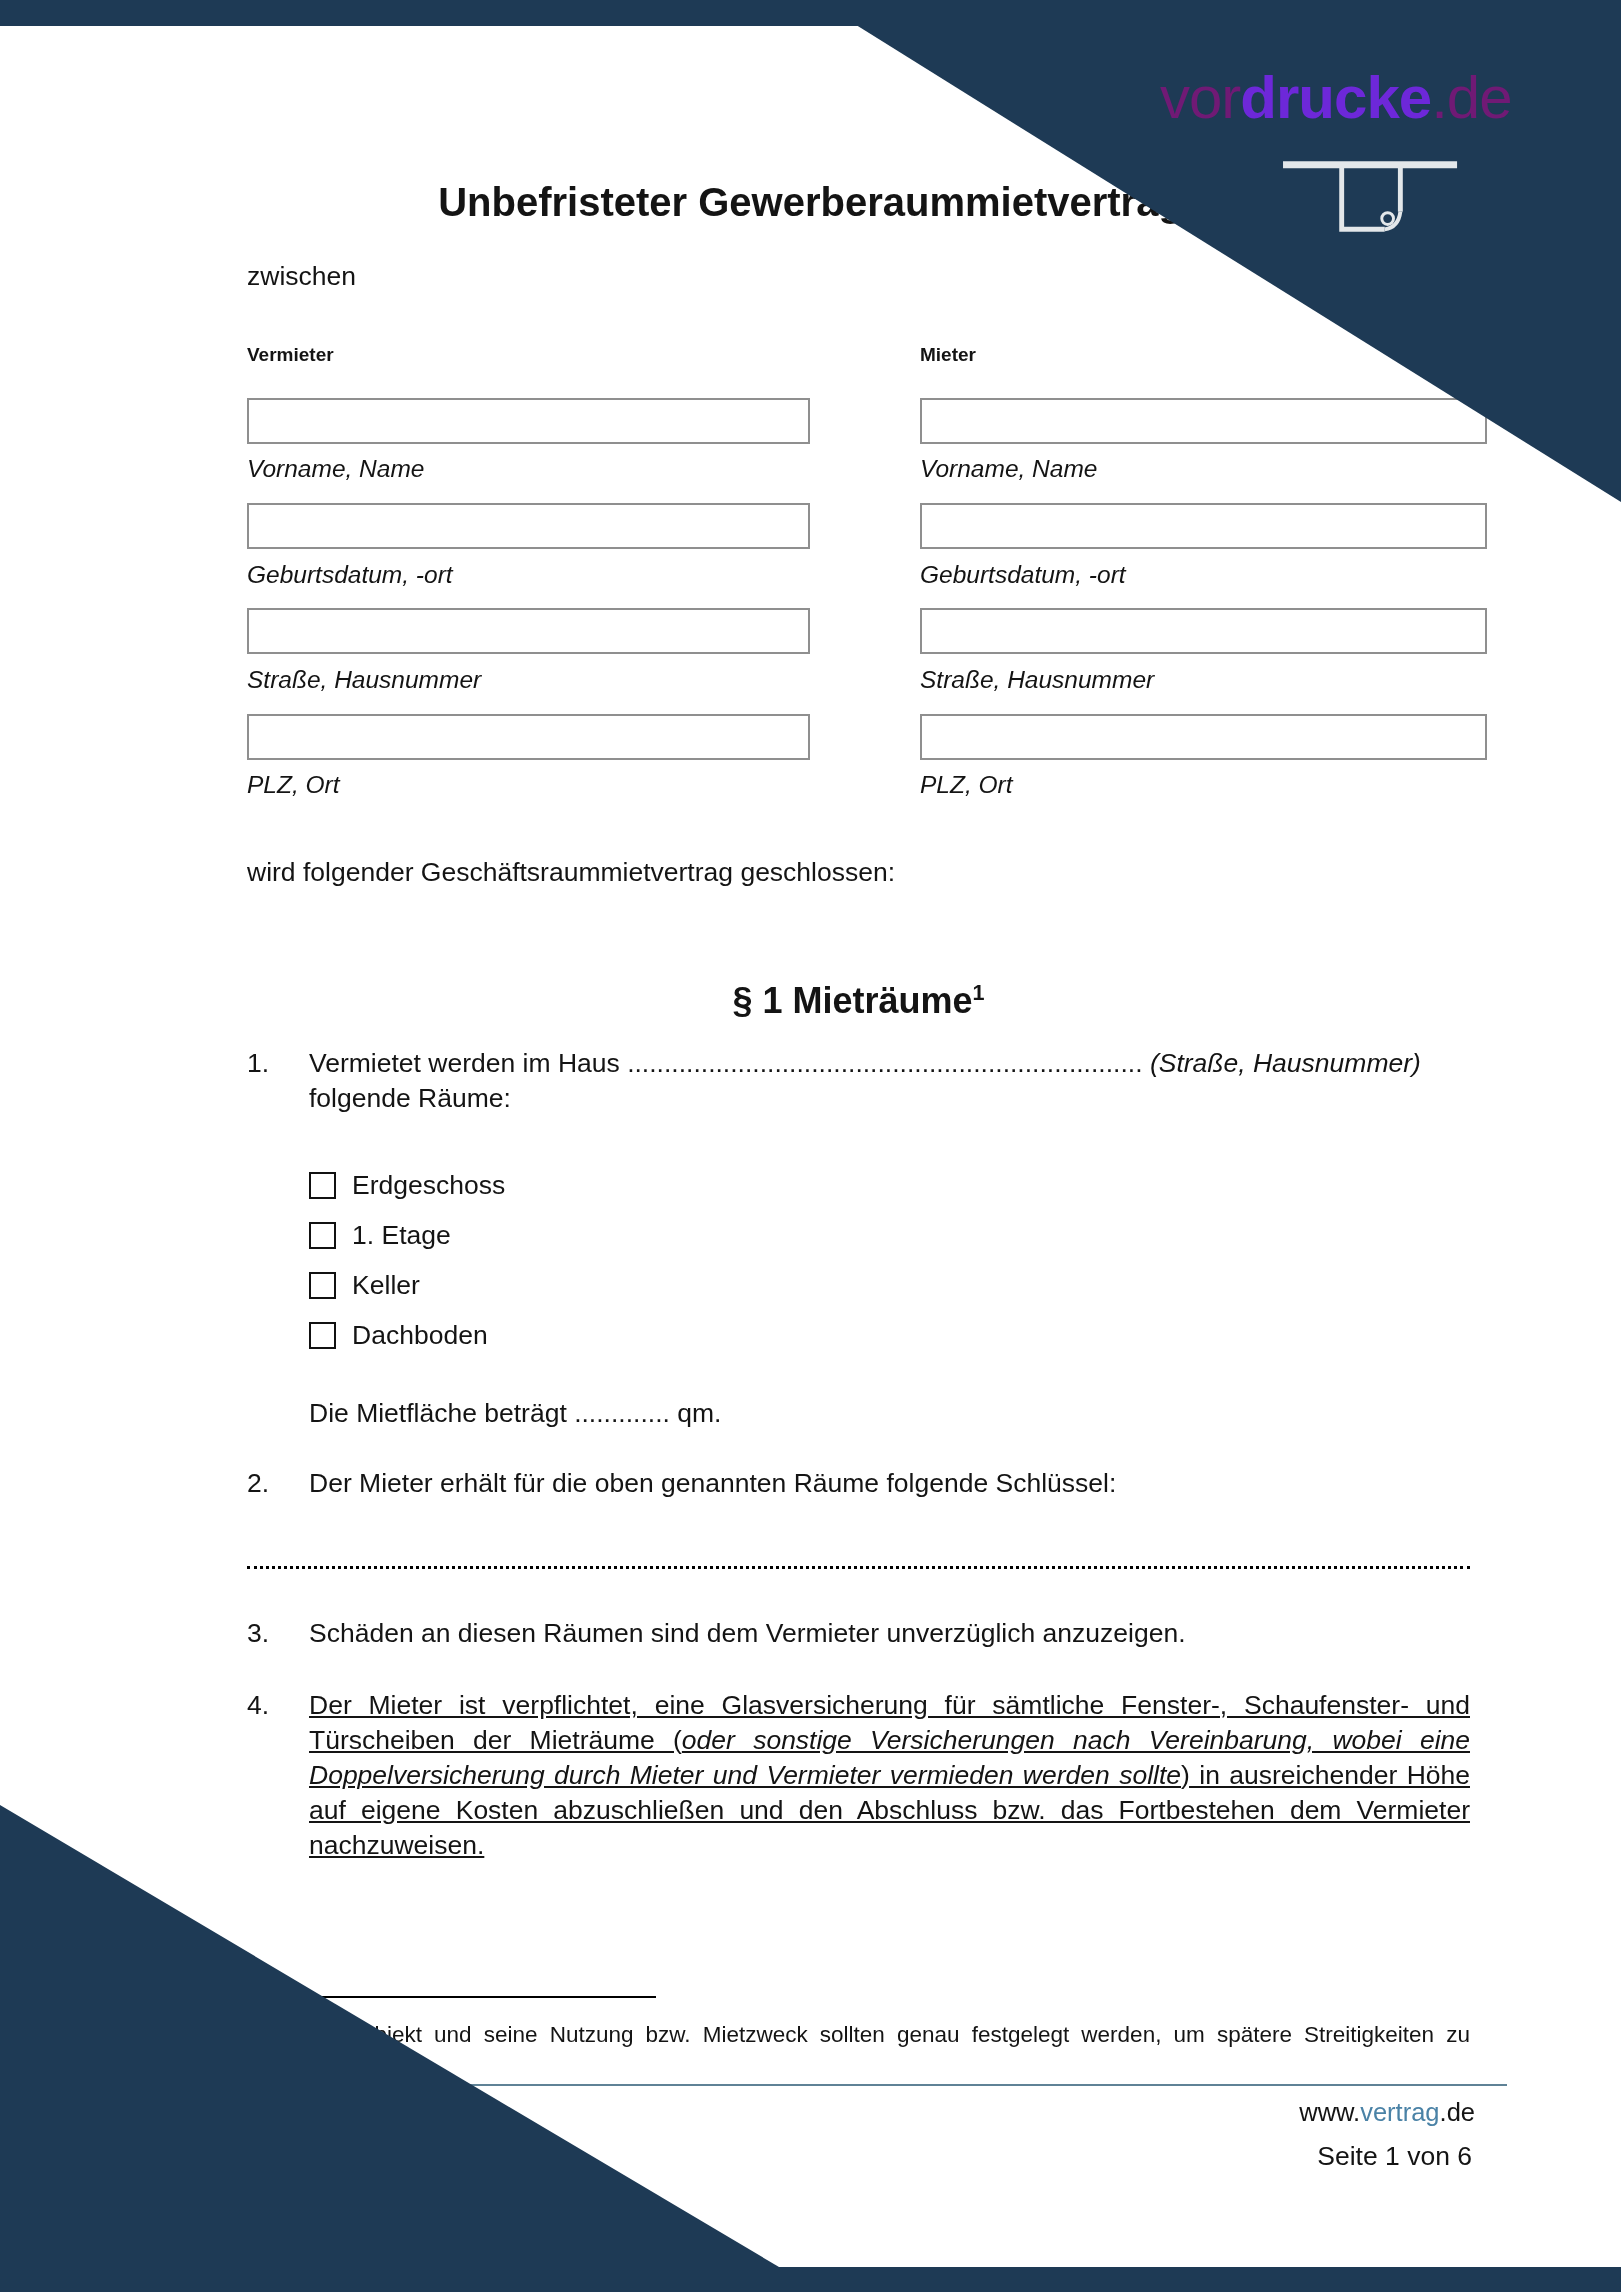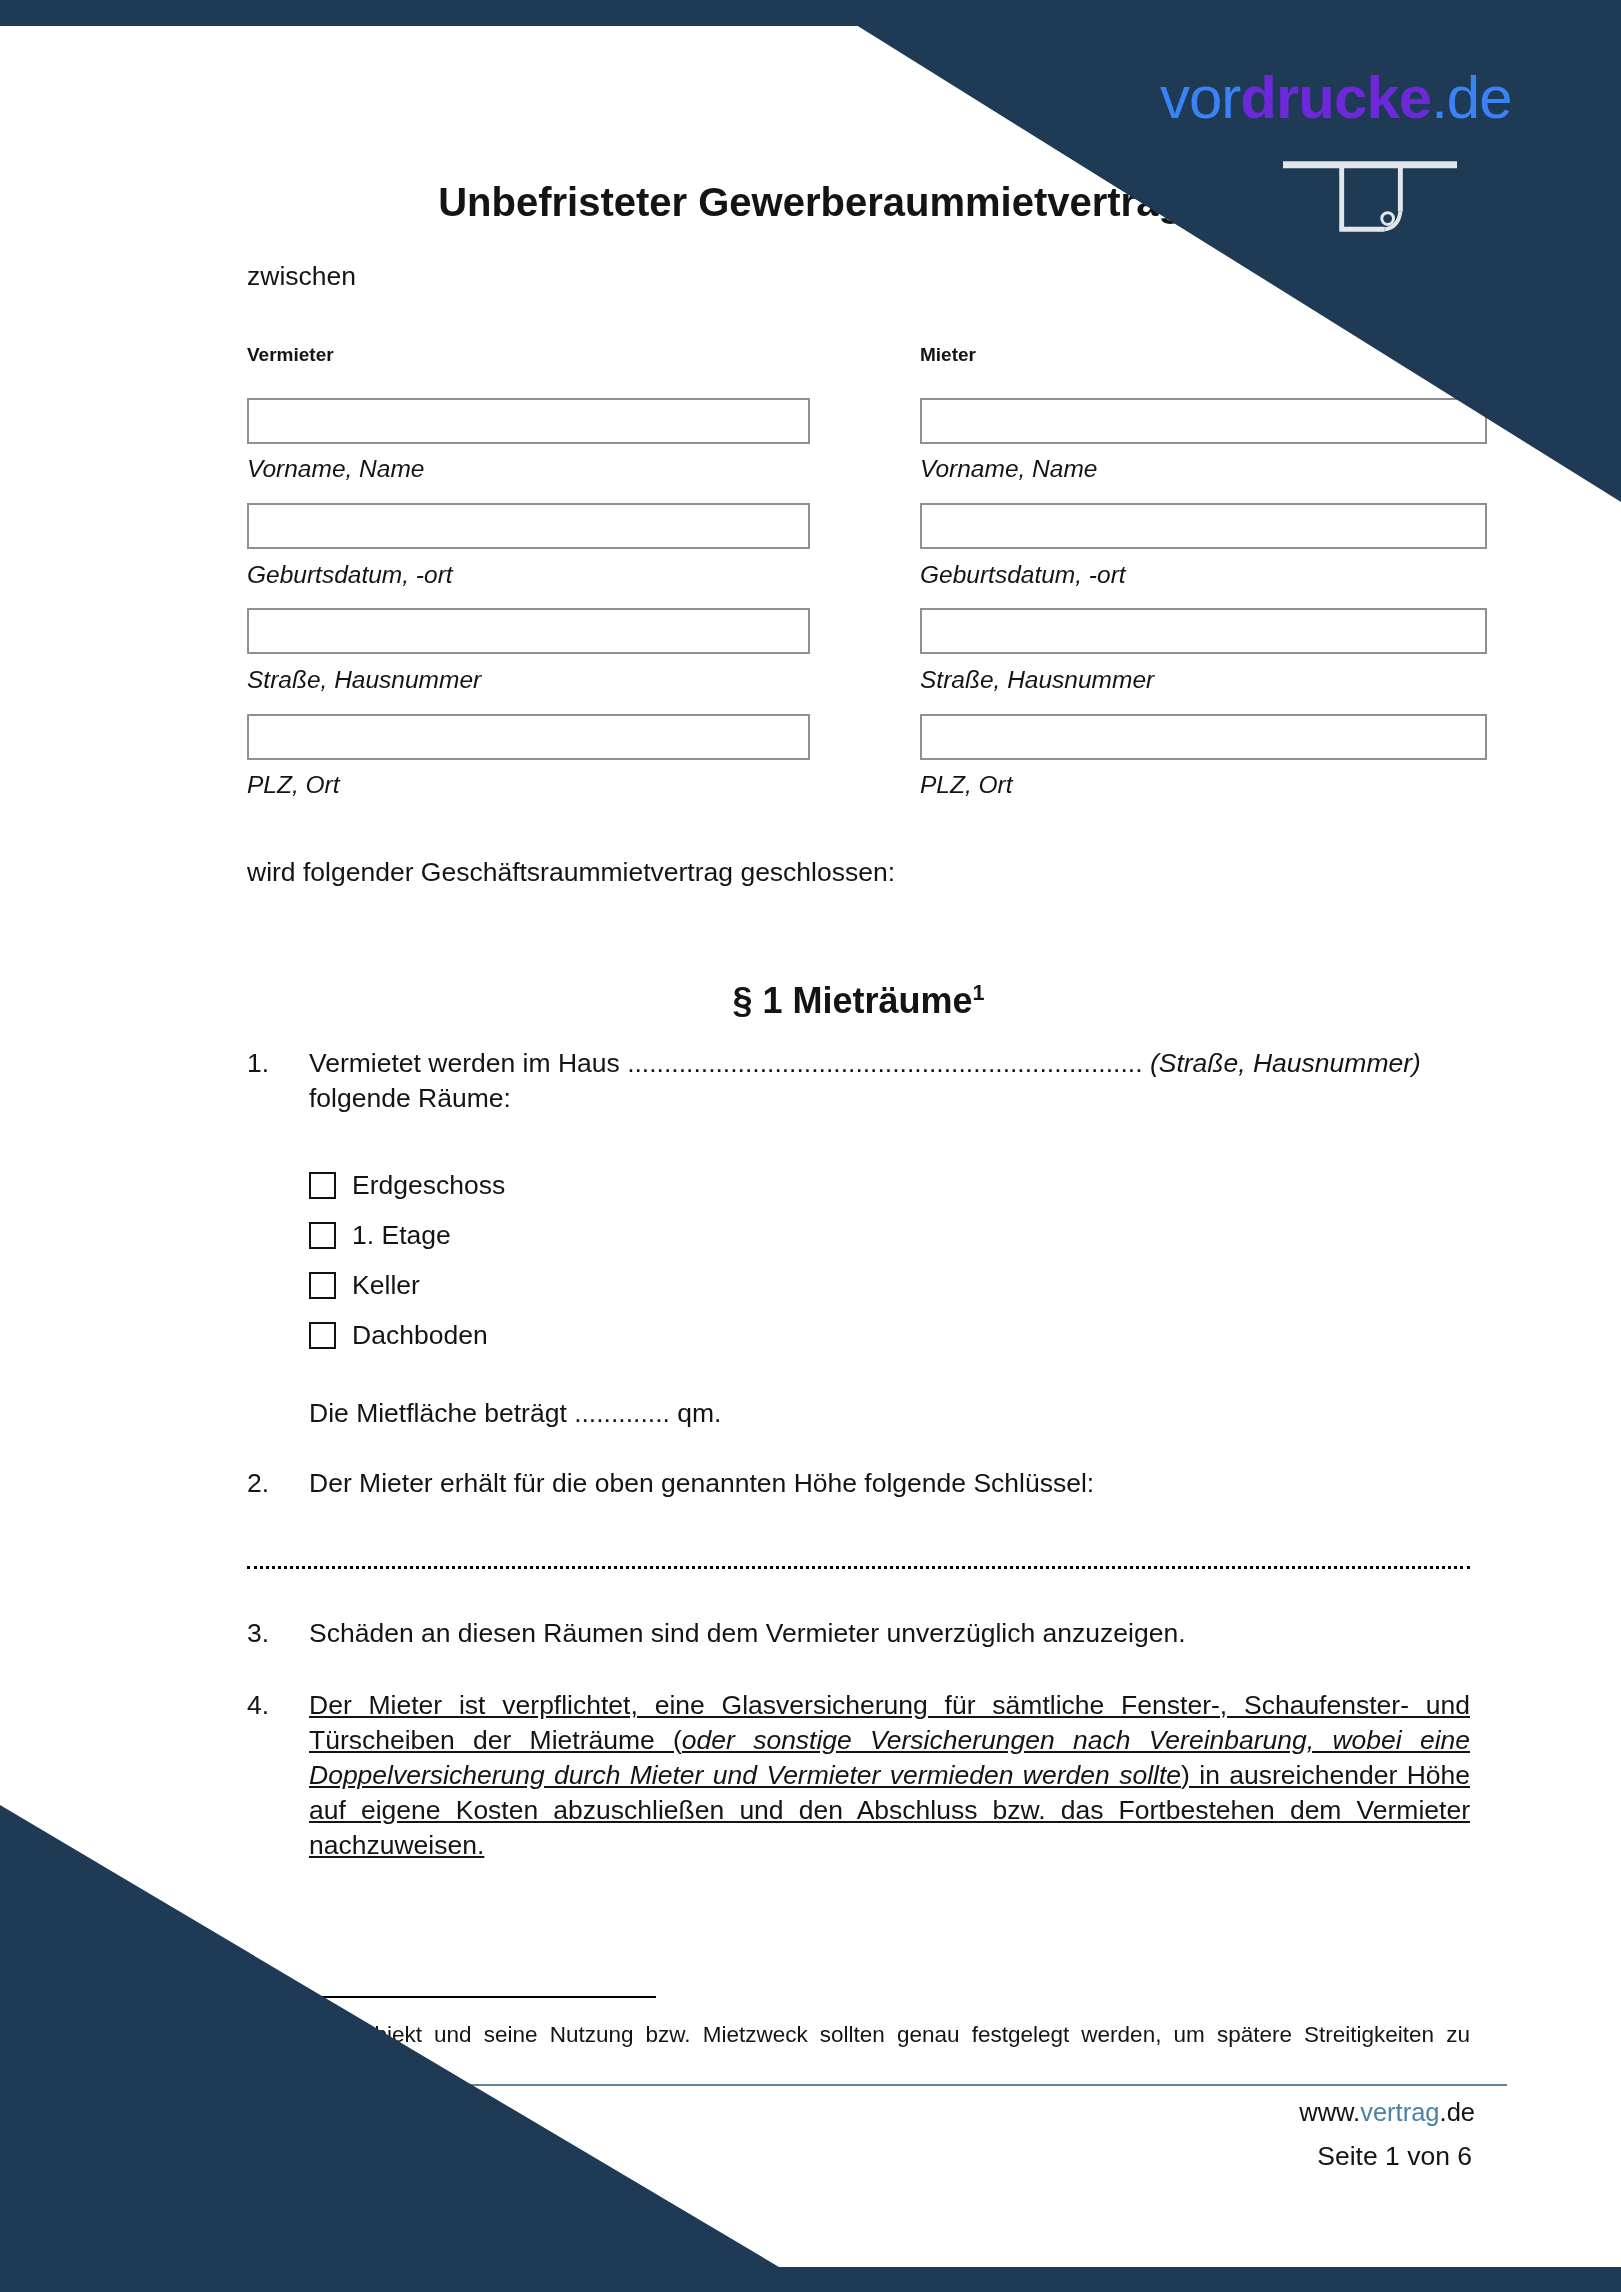--- a/index.html
+++ b/index.html
@@ -10,21 +10,21 @@
   }
   
   .bar-top    { position:absolute; left:0; top:0;    width:1621px; height:25.5px; background:#1e3a55; z-index:5; }
   .bar-bottom { position:absolute; left:0; top:2267px; width:1621px; height:25.5px; background:#1e3a55; z-index:5; }
   .tri-tr { position:absolute; left:857px; top:25.5px; width:765px; height:477px;
             background:#1e3a55; clip-path:polygon(0 0,100% 0,100% 100%); z-index:5; }
   .tri-bl { position:absolute; left:0; top:1805px; width:779px; height:462px;
             background:#1e3a55; clip-path:polygon(0 0,100% 100%,0 100%); z-index:5; }
   
   .logo { position:absolute; left:1160px; top:63px; z-index:6; font-size:60px; white-space:nowrap; letter-spacing:-1px; }
-  .logo .lt1, .logo .lt3 { color:#3b82f6; font-weight:normal; }
+  .logo .lt1, .logo .lt3 { color:#701a75; font-weight:normal; }
   .logo .lt2 { color:#6d28d9; font-weight:bold; }
   .logo-icon { position:absolute; left:1279px; top:155px; z-index:6; }
   
   .doc-title { position:absolute; left:0; right:0; top:180px; z-index:1;
                text-align:center; font-size:40px; font-weight:bold; white-space:nowrap; }
   
   .content { position:absolute; left:247px; top:0; width:1223px; z-index:1; font-size:26.5px; line-height:35px; }
   .intro-word { margin-top:259px; }
   .parties { margin-top:43px; display:grid; grid-template-columns:563px 567px; column-gap:110px; }
   .party-heading { font-size:19px; font-weight:bold; line-height:35px; }
@@ -124,21 +124,21 @@
       <div class="cb-row">
         <span class="cb"></span>
         <span>Dachboden</span>
       </div>
     </div>
 
     <div class="area-line"><span>Die Mietfläche beträgt </span><span>.............</span><span> qm.</span></div>
 
     <div class="clause c2">
       <div class="num">2.</div>
-      <div class="body">Der Mieter erhält für die oben genannten Höhe folgende Schlüssel:</div>
+      <div class="body">Der Mieter erhält für die oben genannten Räume folgende Schlüssel:</div>
     </div>
 
     <div class="dotted-line"></div>
 
     <div class="clause c3">
       <div class="num">3.</div>
       <div class="body">Schäden an diesen Räumen sind dem Vermieter unverzüglich anzuzeigen.</div>
     </div>
 
     <div class="clause c4">

